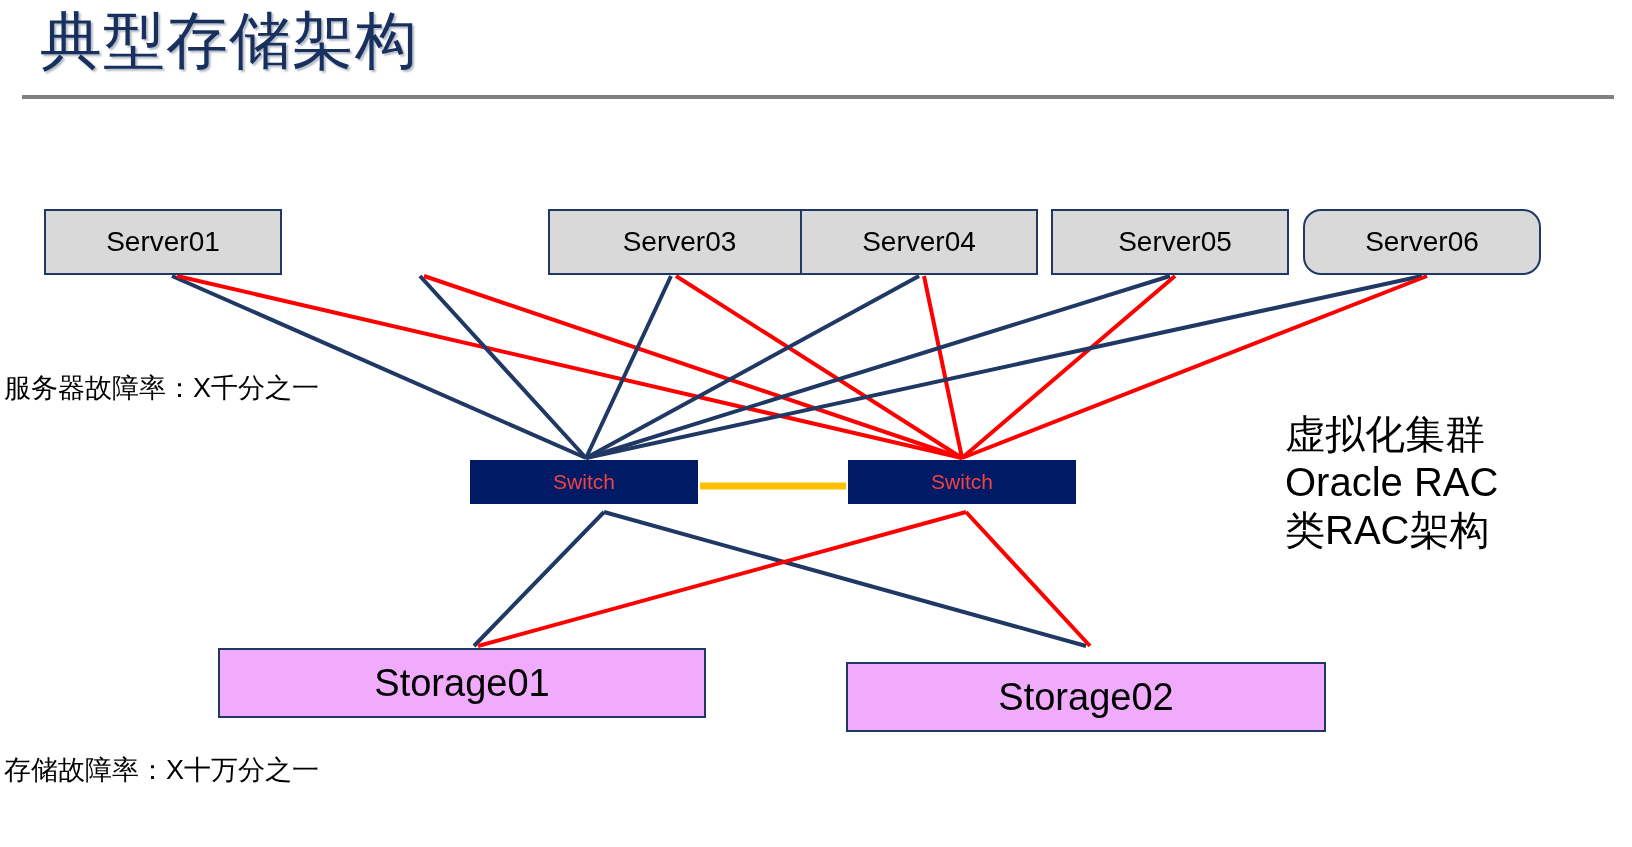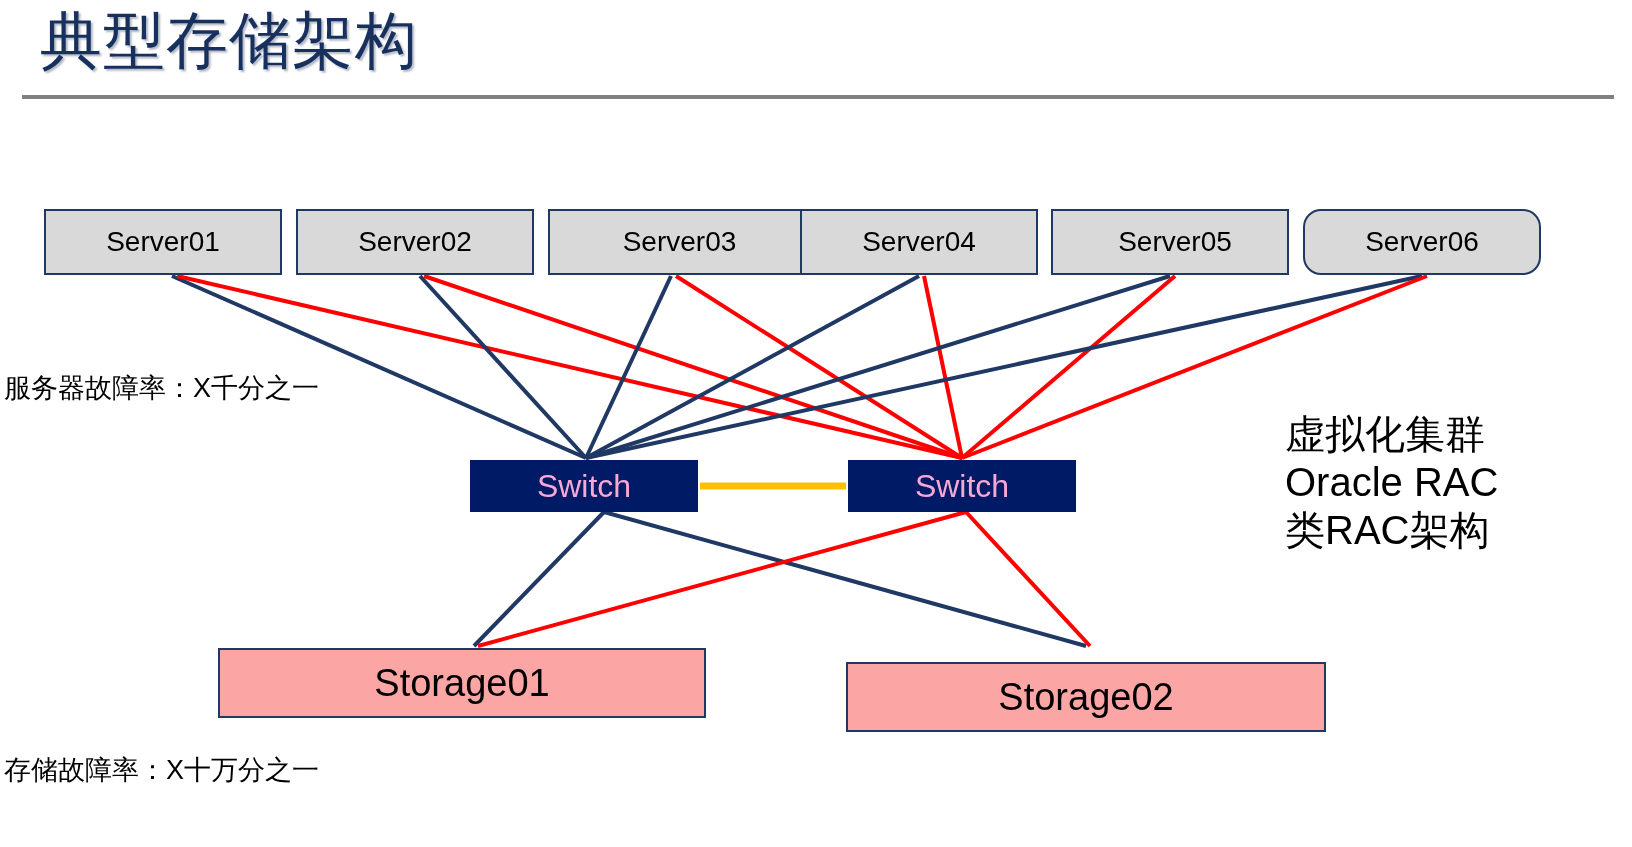--- a/index.html
+++ b/index.html
@@ -61,26 +61,26 @@
   .server {
     background: #d9d9d9;
     border: 2px solid #1f3864;
     font-size: 28px;
     color: #000000;
     height: 66px;
   }
   .switch {
     background: #001a66;
     border: none;
-    color: #f9a8d4;
-    font-size: 32px;
-    height: 52px;
+    color: #ef4444;
+    font-size: 21px;
+    height: 44px;
   }
   .storage {
-    background: #fca5a5;
+    background: #f0abfc;
     border: 2px solid #1f3864;
     font-size: 38px;
     color: #000000;
     height: 70px;
   }
   
   .annot {
     position: absolute;
     font-size: 27px;
     color: #000000;
@@ -125,23 +125,20 @@
         <line x1="604" y1="512" x2="474" y2="646" stroke="#1f3864" stroke-width="4" stroke-linecap="butt"></line>
         <line x1="604" y1="512" x2="1086" y2="646" stroke="#1f3864" stroke-width="4" stroke-linecap="butt"></line>
         <line x1="966" y1="512" x2="478" y2="646" stroke="#ff0000" stroke-width="4" stroke-linecap="butt"></line>
         <line x1="966" y1="512" x2="1090" y2="646" stroke="#ff0000" stroke-width="4" stroke-linecap="butt"></line>
       </g>
   </svg>
 
   <div class="node server" style="left:44px;  top:209px; width:238px;">
     <span>Server01</span>
   </div>
-  <div class="node server" style="left:296px; top:209px; width:238px;">
-    <span>Server02</span>
-  </div>
   <div class="node server" style="left:548px; top:209px; width:263px;">
     <span>Server03</span>
   </div>
   <div class="node server" style="left:800px; top:209px; width:238px;">
     <span>Server04</span>
   </div>
   <div class="node server" style="left:1051px;top:209px; width:238px;padding-left:10px;">
     <span>Server05</span>
   </div>
   <div class="node server" style="left:1303px;top:209px; width:238px;border-radius:18px;">

